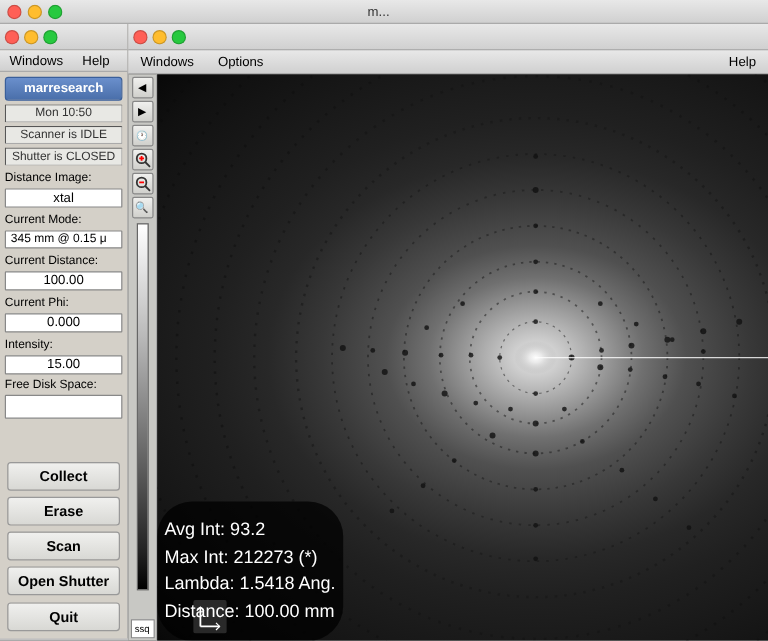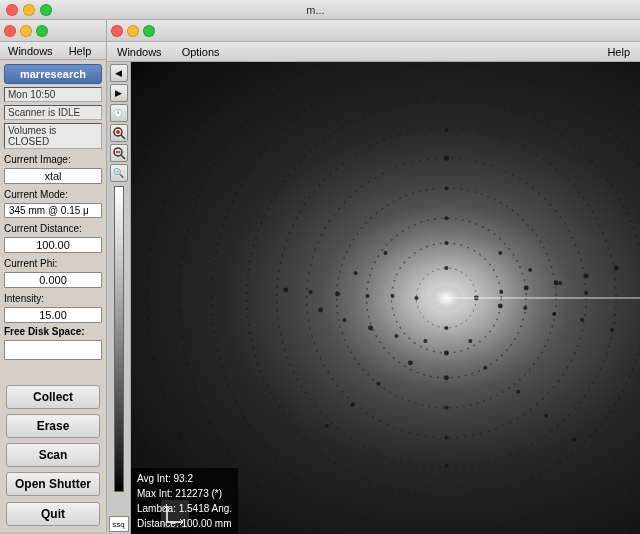--- a/index.html
+++ b/index.html
@@ -91,20 +91,21 @@
       padding: 3px 6px;
       text-align: center;
       font-size: 11px;
       font-weight: bold;
       cursor: pointer;
     }
 
     .status-text {
       font-size: 10px;
       color: #333;
+      text-align: center;
       background: #e8e8e4;
       border: 1px inset #aaa;
       padding: 1px 3px;
       border-radius: 1px;
     }
 
     .label-text {
       font-size: 10px;
       color: #000;
       margin-top: 2px;
@@ -135,21 +136,20 @@
       text-align: center;
       font-size: 12px;
       font-weight: bold;
       cursor: pointer;
       margin: 1px 2px;
     }
 
     .free-disk-label {
       font-size: 10px;
       color: #000;
-      font-weight: bold;
     }
     .free-disk-field {
       background: white;
       border: 1px solid #888;
       height: 20px;
       border-radius: 1px;
     }
 
     
     .right-window {
@@ -197,23 +197,24 @@
       overflow: hidden;
     }
 
     
     .info-overlay {
       position: absolute;
       bottom: 0;
       left: 0;
       background: rgba(0,0,0,0.75);
       color: white;
-      padding: 3px 6px;
-      font-size: 10px;
+      padding: 13px 6px;
+      font-size: 15px;
       line-height: 1.5;
+      border-radius: 29px;
     }
 
     .tool-btn {
       width: 18px;
       height: 18px;
       background: linear-gradient(to bottom, #f0f0ee, #d0d0cc);
       border: 1px solid #888;
       border-radius: 2px;
       display: flex;
       align-items: center;
@@ -272,23 +273,23 @@
       <div class="left-menu-bar">
         <span class="menu-item">Windows</span>
         <span class="menu-item">Help</span>
       </div>
 
       <div class="left-content">
         <div class="brand-button">marresearch</div>
 
         <div class="status-text">Mon  10:50</div>
         <div class="status-text">Scanner is IDLE</div>
-        <div class="status-text">Volumes is CLOSED</div>
-
-        <div class="label-text">Current Image:</div>
+        <div class="status-text">Shutter is CLOSED</div>
+
+        <div class="label-text">Distance Image:</div>
         <div class="value-field">xtal</div>
 
         <div class="label-text">Current Mode:</div>
         <div class="mode-field">345 mm @ 0.15 μ</div>
 
         <div class="label-text">Current Distance:</div>
         <div class="value-field">100.00</div>
 
         <div class="label-text">Current Phi:</div>
         <div class="value-field">0.000</div>

